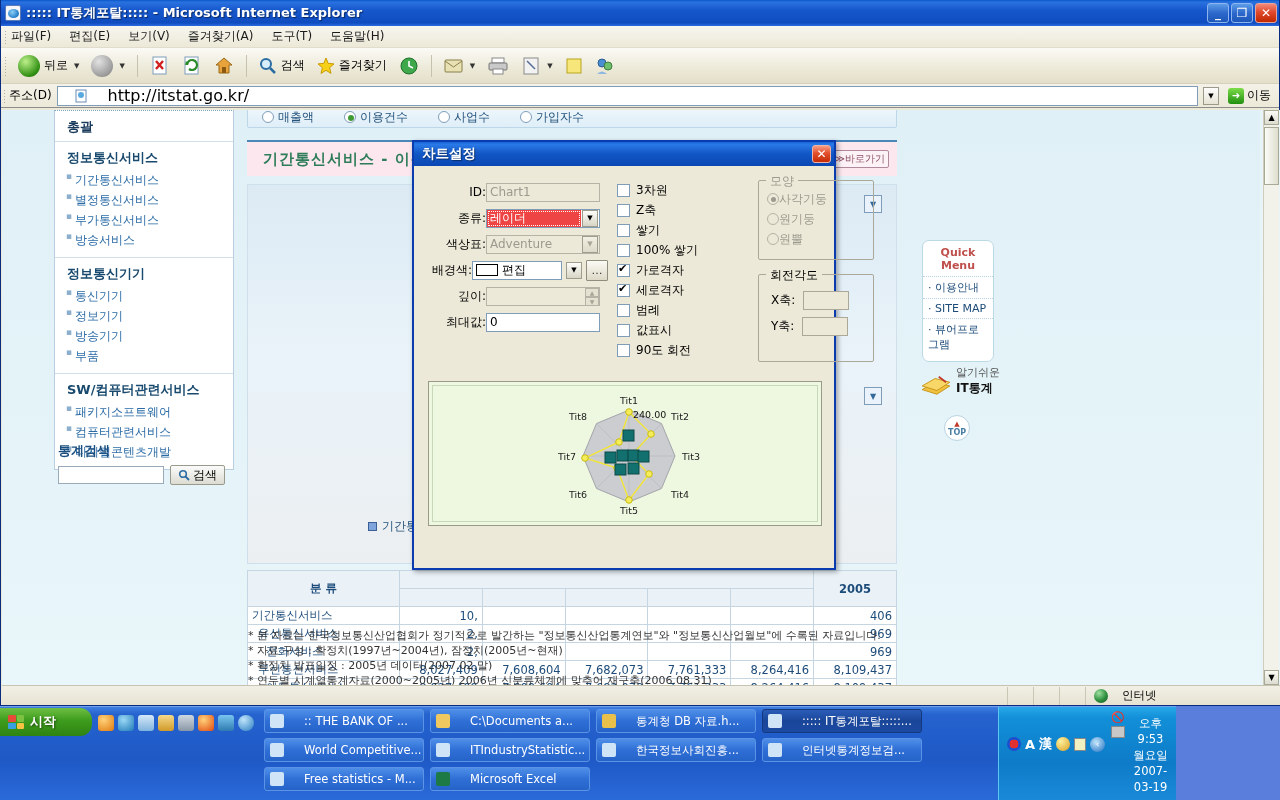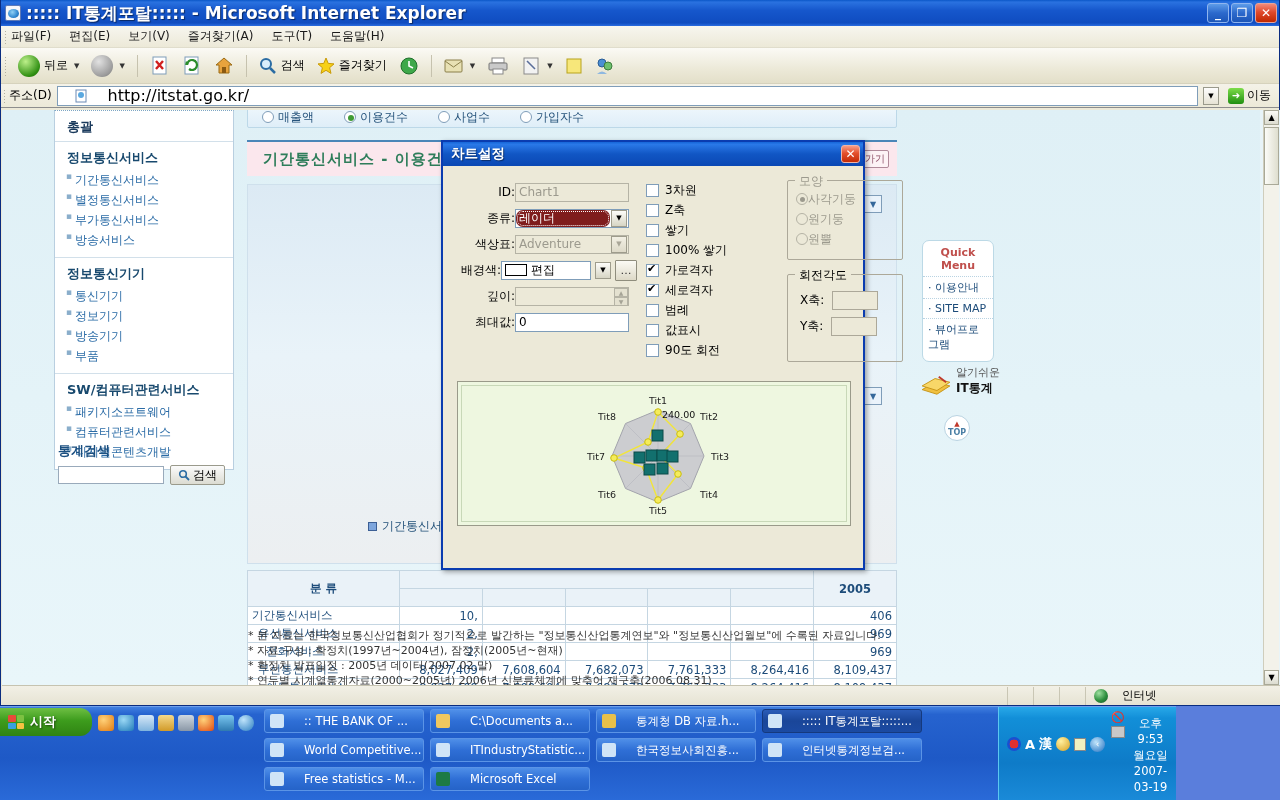--- a/index.html
+++ b/index.html
@@ -31,21 +31,21 @@
     width: 16px; height: 16px; margin-right: 5px; flex: none;
     background: #f5f7fa; border: 1px solid #5c79b8; border-radius: 2px;
     position: relative;
   }
   .title-ico:before {
     content:""; position:absolute; left:2px; top:3px; width:11px; height:9px;
     background: radial-gradient(circle at 40% 35%, #8fd0f5 0%, #2f87d0 60%, #16579b 100%);
     border-radius: 50%;
   }
   .title-text {
-    font-size: 17px; font-weight: bold; text-shadow: 1px 1px 1px rgba(0,0,0,.5);
+    font-size: 13px; font-weight: bold; text-shadow: 1px 1px 1px rgba(0,0,0,.5);
     white-space: nowrap; overflow: hidden; flex: 1;
   }
   .win-btns { display: flex; gap: 2px; align-items: center; }
   .win-btn {
     width: 22px; height: 20px; border-radius: 3px;
     border: 1px solid #8fb5ef;
     display: flex; align-items: center; justify-content: center;
     color: #fff; font-size: 12px; font-weight: bold;
     background: linear-gradient(180deg,#5d9ce8 0%,#2c69cc 50%,#1c56b8 100%);
   }
@@ -229,21 +229,21 @@
     background: linear-gradient(180deg,#f2f0e6,#e6e3d3);
     border-top:1px solid #c6c3b0; display:flex; align-items:center;
   }
   .sb-cell { height: 18px; border-right: 1px solid #c9c6b4; }
   .sb-zone { display:flex;align-items:center;gap:14px; padding-left:8px; font-size:11.5px;}
   .globe { width:14px;height:14px;border-radius:50%;
            background: radial-gradient(circle at 35% 30%, #9fe0a0, #2e8f3e 55%, #14532a);}
 
   
   .dialog {
-    position:absolute; left: 441px; top: 140px; width: 424px; height: 430px;
+    position:absolute; left: 412px; top: 140px; width: 424px; height: 430px;
     background: #ece9d8; border: 2px solid #0a3cb0;
     box-shadow: 2px 2px 5px rgba(0,0,0,.35);
   }
   .dlg-title {
     height: 24px; background: linear-gradient(180deg,#1565d8 0%, #2a79e8 10%, #1156c4 50%, #0a48b4 100%);
     display:flex; align-items:center; justify-content:space-between; padding: 0 3px 0 8px;
   }
   .dlg-title .t { color:#fff; font-size:13.5px; font-weight:bold; text-shadow:1px 1px 1px rgba(0,0,0,.45);}
   .dlg-x {
     width:19px;height:18px;border-radius:3px;border:1px solid #f0b4a6;
@@ -259,21 +259,21 @@
   .inp {
     height: 19px; border: 1px solid #7f9db9; background:#fff; font-size:12px;
     display:flex; align-items:center; padding-left:3px; width:114px;
   }
   .inp.disabled { background:#ece9d8; color:#9c9a8e; border:1px solid #b5b3a5; }
   .sel {
     height: 19px; border: 1px solid #7f9db9; background:#fff; width:114px;
     display:flex; align-items:center; justify-content:space-between;
   }
   .sel .val { font-size:12px; padding-left:3px; }
-  .sel.selected .val { background: #7f1d1d; color:#fff; flex:1; outline: 1px dotted #fff; outline-offset:-2px;border-radius:7px; }
+  .sel.selected .val { background: #ef4444; color:#fff; flex:1; outline: 1px dotted #fff; outline-offset:-2px; }
   .sel .arw {
     width:16px;height:17px;margin:0 1px; flex:none;
     background: linear-gradient(180deg,#fdfdfa,#d7d5c4); border:1px solid #9e9c8c;
     display:flex;align-items:center;justify-content:center;font-size:7px;
   }
   .sel.disabled { background:#ece9d8; border-color:#b5b3a5;}
   .sel.disabled .val { color:#9c9a8e; }
   .sel.disabled .arw { background: linear-gradient(180deg,#f2f0e4,#ddd9c8); color:#a9a698;}
   .colorsel { display:flex; align-items:center; gap:3px; }
   .colorbox {

